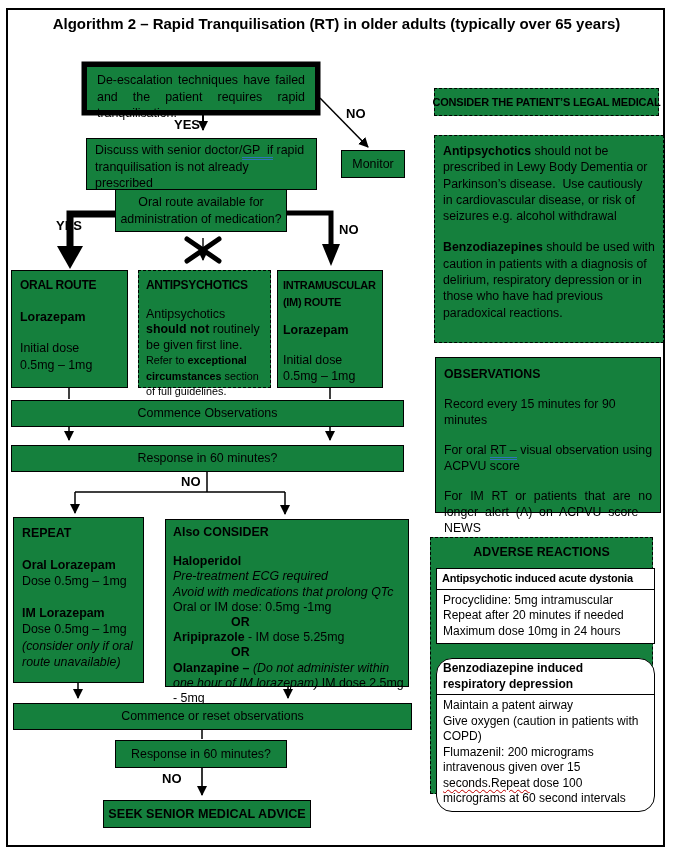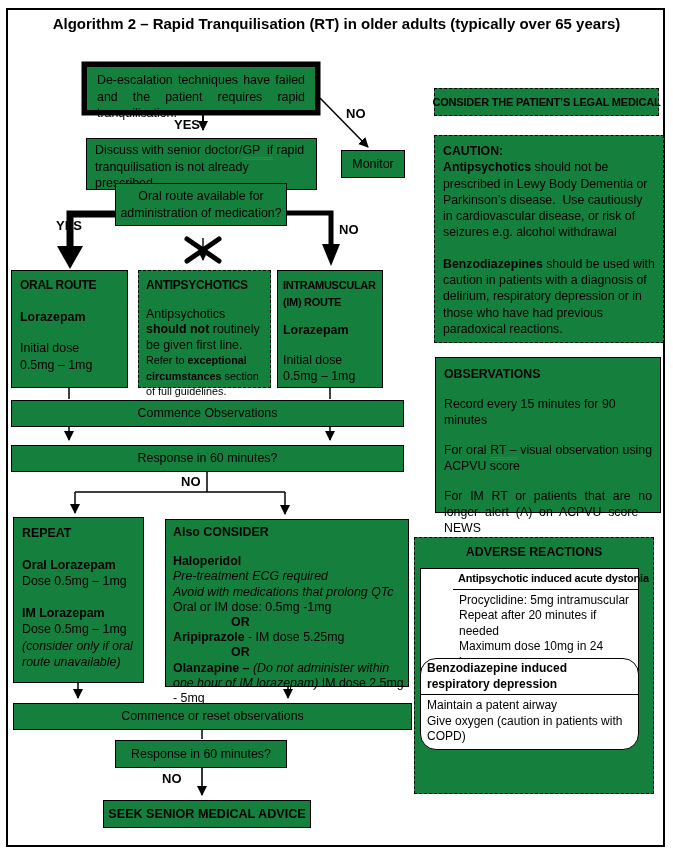--- a/index.html
+++ b/index.html
@@ -86,21 +86,21 @@
   </div>
 
   <div class="bx" style="left:86px;top:138px;width:231px;height:52px;padding:3px 8px;">
     <p class="rich"><span>Discuss with senior doctor/</span><span class="ub">GP  if</span><span> rapid tranquilisation is not already prescribed</span></p>
   </div>
 
   <div class="bx ctr" style="left:341px;top:150px;width:64px;height:28px;">
     <span>Monitor</span>
   </div>
 
-  <div class="bx ctr" style="left:115px;top:183px;width:172px;height:43px;">
+  <div class="bx ctr" style="left:115px;top:189px;width:172px;height:43px;">
     <span>Oral route available for administration of medication?</span>
   </div>
 
   <div class="bx" style="left:11px;top:270px;width:117px;height:118px;">
     <p class="boxtitle mb">ORAL ROUTE</p>
     <p class="b mb">Lorazepam</p>
     <p>Initial dose</p>
     <p>0.5mg – 1mg</p>
   </div>
 
@@ -155,49 +155,49 @@
 
   <div class="bx ctr b" style="left:103px;top:800px;width:208px;height:28px;font-size:12.6px;">
     <span>SEEK SENIOR MEDICAL ADVICE</span>
   </div>
 
   <div class="bx dash nowrapc" style="left:434px;top:88px;width:225px;height:28px;font-weight:bold;font-size:11px;letter-spacing:-0.2px;">
     <span>CONSIDER THE PATIENT’S LEGAL MEDICAL</span>
   </div>
 
   <div class="bx dash" style="left:434px;top:135px;width:230px;height:208px;padding:7px 8px;font-size:12.3px;line-height:16.3px;">
-    <p class="b">CAUTION:</p>
     <p class="rich mb"><span class="b">Antipsychotics</span><span> should not be prescribed in Lewy Body Dementia or Parkinson’s disease.  Use cautiously in cardiovascular disease, or risk of seizures e.g. alcohol withdrawal</span></p>
     <p class="rich"><span class="b">Benzodiazepines</span><span> should be used with caution in patients with a diagnosis of delirium, respiratory depression or in those who have had previous paradoxical reactions.</span></p>
   </div>
 
   <div class="bx" style="left:435px;top:357px;width:226px;height:156px;padding:8px 8px;font-size:12.3px;line-height:16px;">
     <p class="b" style="margin-bottom:14px;">OBSERVATIONS</p>
     <p style="margin-bottom:14px;">Record every 15 minutes for 90 minutes</p>
     <p class="rich just" style="margin-bottom:14px;"><span>For oral </span><span class="ub">RT –</span><span> visual observation using ACPVU score</span></p>
     <p class="just">For IM RT or patients that are no longer alert (A) on ACPVU score – NEWS</p>
   </div>
 
-  <div class="bx dash" style="left:414px;top:537px;width:240px;height:257px;padding:6px 0 0 0;">
+  <div class="bx dash" style="left:430px;top:537px;width:223px;height:257px;padding:6px 0 0 0;">
     <p class="b" style="text-align:center;">ADVERSE REACTIONS</p>
 
-    <div class="adv-in" style="left:5px;top:30px;width:219px;padding-left:32px;">
+    <div class="adv-in" style="left:5px;top:30px;width:219px;">
       <div class="adv-hd nowrapc" style="font-size:11px;letter-spacing:-0.2px;justify-content:flex-start;padding-left:5px;">
         <span>Antipsychotic induced acute dystonia</span>
       </div>
       <div class="adv-bd">
         <p>Procyclidine: 5mg intramuscular</p>
         <p>Repeat after 20 minutes if needed</p>
         <p>Maximum dose 10mg in 24 hours</p>
       </div>
     </div>
 
     <div class="adv-in" style="left:5px;top:120px;width:219px;border-radius:16px;">
       <div class="adv-hd">
         <span>Benzodiazepine induced respiratory depression</span>
       </div>
       <div class="adv-bd">
         <p>Maintain a patent airway</p>
         <p>Give oxygen (caution in patients with COPD)</p>
+        <p class="rich"><span>Flumazenil: 200 micrograms intravenous given over 15 </span><span class="ur">seconds.Repeat</span><span> dose 100 micrograms at 60 second intervals</span></p>
       </div>
     </div>
   </div>
 </div>
 
 </body></html>

